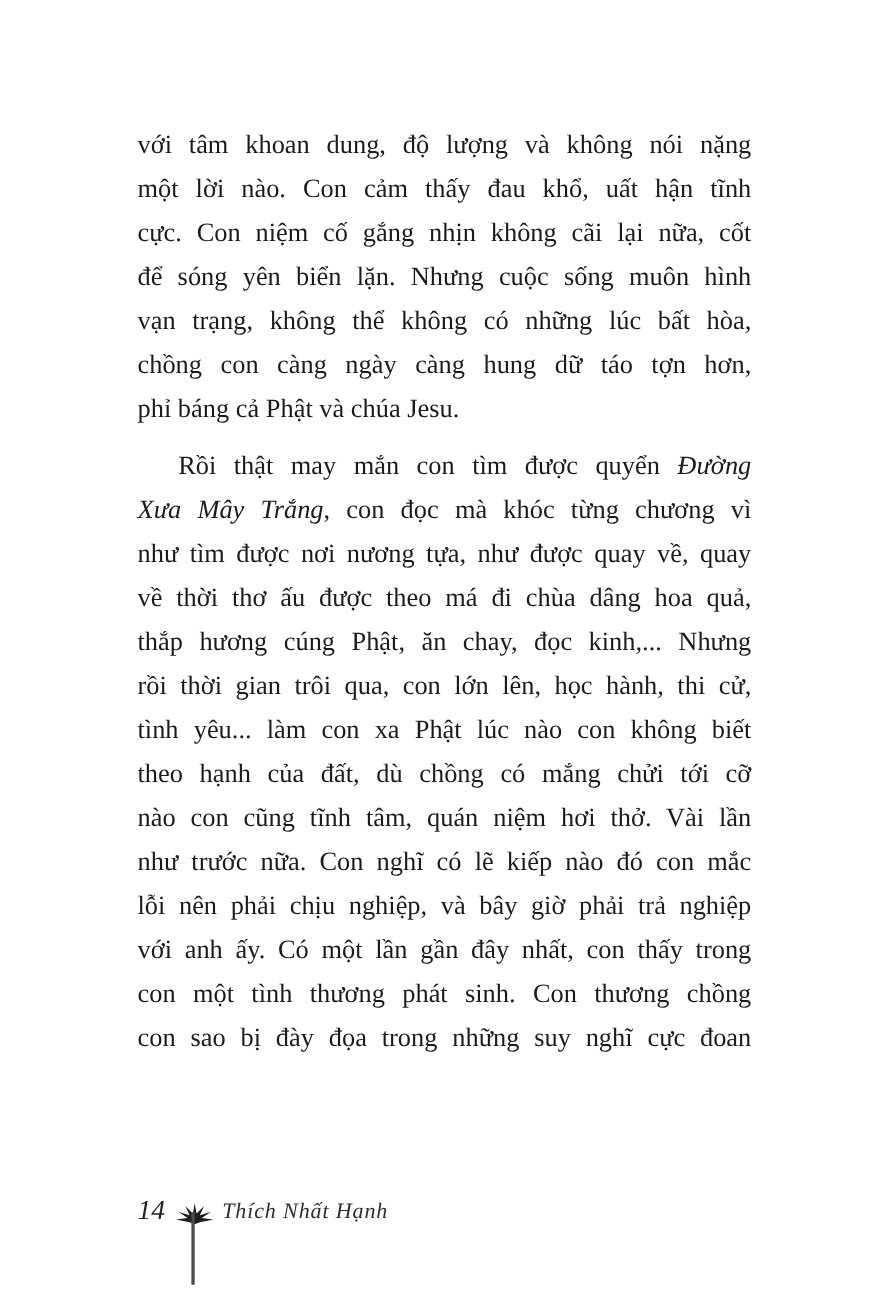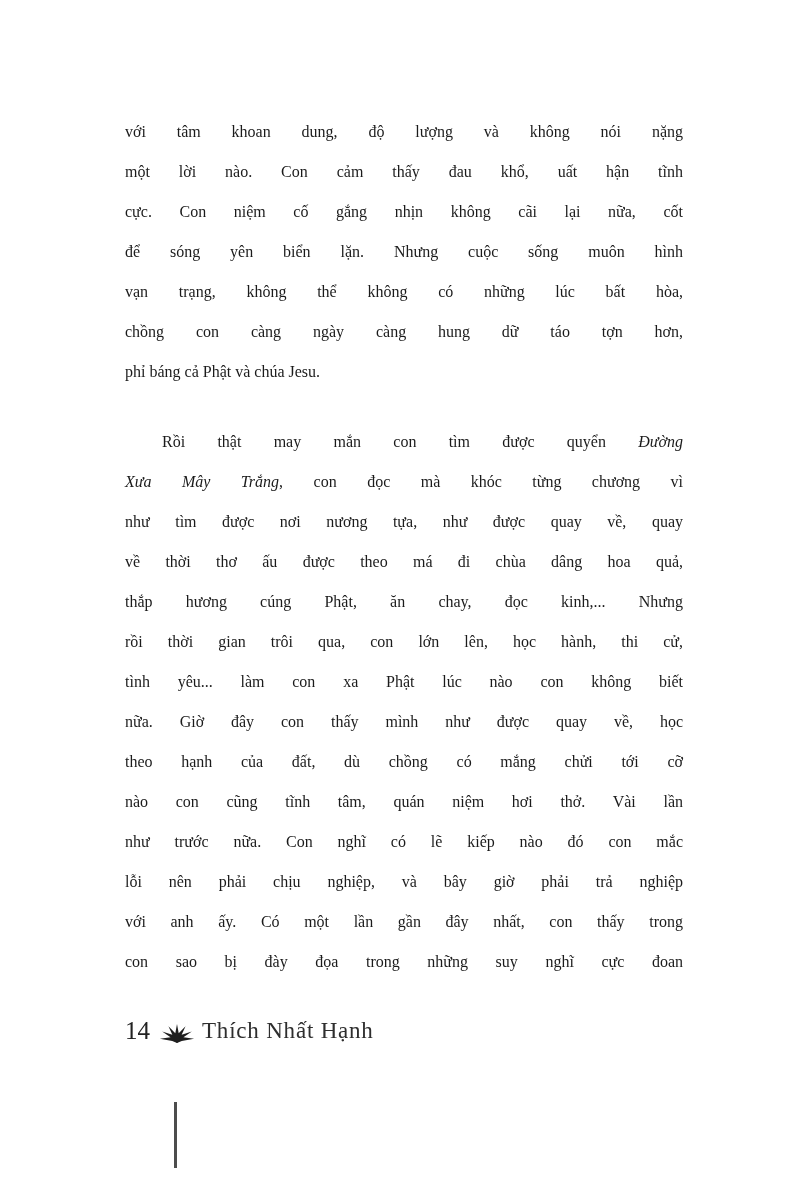--- a/index.html
+++ b/index.html
@@ -18,60 +18,61 @@
     inset: 0;
     background: #ffffff;
   }
   .text-block {
     position: absolute;
     left: 125px;
     top: 112px;
     width: 558px;
   }
   .para { margin: 0; }
-  .para + .para { margin-top: 30px; }
+  .para + .para { margin-top: 12px; }
   .line {
     height: 40px;
     line-height: 40px;
-    font-size: 16px;
+    font-size: 24px;
     text-align: justify;
     text-align-last: justify;
     white-space: nowrap;
     color: #1b1b1b;
   }
   .line.no-fill {
     text-align: center;
     text-align-last: left;
   }
   .line.indent { text-indent: 37px; }
   .it { font-style: italic; }
   .footer {
     position: absolute;
     left: 125px;
-    top: 1014px;
+    top: 1084px;
     height: 34px;
     display: flex;
     align-items: center;
+    font-style: italic;
   }
   .page-num {
     font-size: 25px;
     color: #222222;
     line-height: 34px;
   }
   .lotus {
     display: inline-block;
     width: 38px;
     height: 28px;
     margin-left: 8px;
     position: relative;
     top: 2px;
   }
   .running-title {
     margin-left: 6px;
-    font-size: 23px;
+    font-size: 20px;
     letter-spacing: 0.8px;
     color: #2e2e2e;
     line-height: 34px;
   }
   .stem {
     position: absolute;
     left: 174px;
     top: 1102px;
     width: 3px;
     height: 66px;
@@ -94,26 +95,26 @@
         <div class="line no-fill"><span>phỉ báng cả Phật và chúa Jesu.</span></div>
       </div>
       <div class="para">
         <div class="line indent"><span>Rồi thật may mắn con tìm được quyển </span><span class="it">Đường</span></div>
         <div class="line"><span class="it">Xưa Mây Trắng</span><span>, con đọc mà khóc từng chương vì</span></div>
         <div class="line"><span>như tìm được nơi nương tựa, như được quay về, quay</span></div>
         <div class="line"><span>về thời thơ ấu được theo má đi chùa dâng hoa quả,</span></div>
         <div class="line"><span>thắp hương cúng Phật, ăn chay, đọc kinh,... Nhưng</span></div>
         <div class="line"><span>rồi thời gian trôi qua, con lớn lên, học hành, thi cử,</span></div>
         <div class="line"><span>tình yêu... làm con xa Phật lúc nào con không biết</span></div>
-        <div class="line"><span>nữa. Giờ đây con thấy mình như được quay về, học</span></div>
         <div class="line"><span>theo hạnh của đất, dù chồng có mắng chửi tới cỡ</span></div>
         <div class="line"><span>nào con cũng tĩnh tâm, quán niệm hơi thở. Vài lần</span></div>
         <div class="line"><span>như trước nữa. Con nghĩ có lẽ kiếp nào đó con mắc</span></div>
         <div class="line"><span>lỗi nên phải chịu nghiệp, và bây giờ phải trả nghiệp</span></div>
         <div class="line"><span>với anh ấy. Có một lần gần đây nhất, con thấy trong</span></div>
+        <div class="line"><span>con một tình thương phát sinh. Con thương chồng</span></div>
         <div class="line"><span>con sao bị đày đọa trong những suy nghĩ cực đoan</span></div>
       </div>
     </main>
 
   <footer class="footer">
     <span class="page-num">14</span>
     <span class="lotus">
       <svg width="38" height="28" viewBox="0 0 40 28" xmlns="http://www.w3.org/2000/svg">
         <polygon fill="#1f1f1f" points="
           2,20 13.2,18.4 4.4,12.5 15.1,15.8 11,7 18.2,14.2 20,4.5

